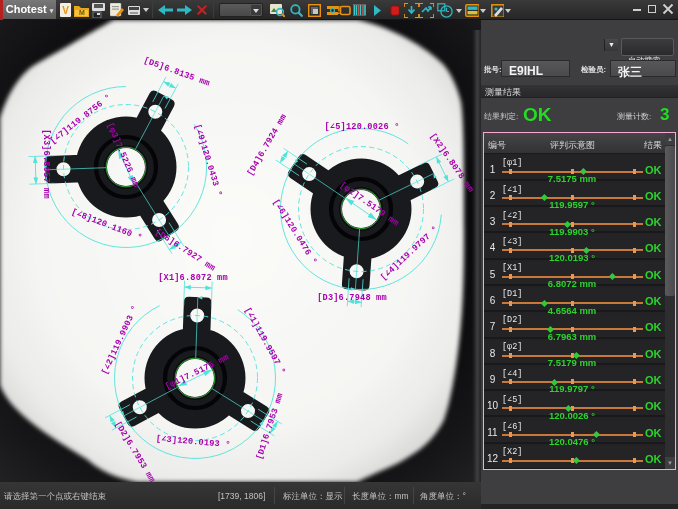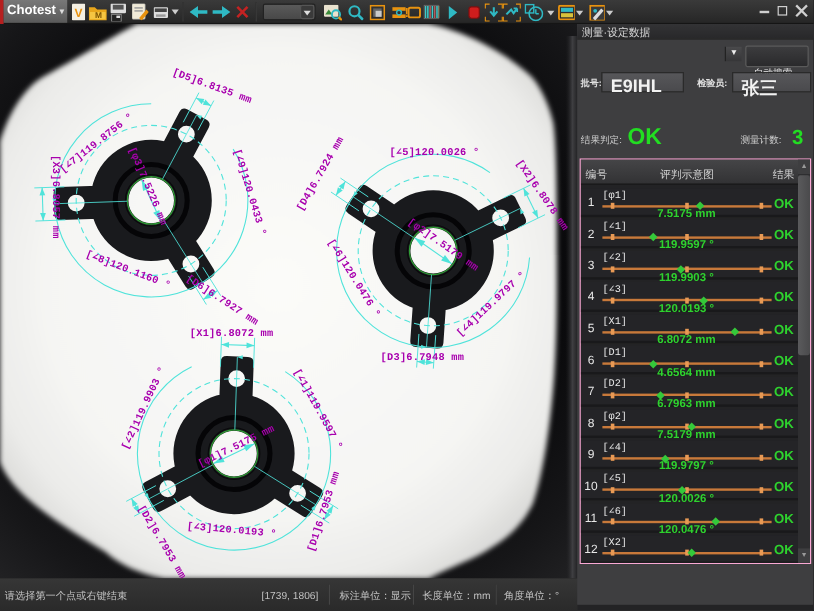--- a/index.html
+++ b/index.html
@@ -21,21 +21,21 @@
 #combo { position:absolute; left:2px; top:18px; width:136px; height:14px;
   background:linear-gradient(#525254,#454547); border:1px solid #212121; color:#e8e8e8;
   font-size:9px; padding:1px 0 0 5px; }
 #comboarr { position:absolute; left:123px; top:19px; width:14px; height:12px;
   background:linear-gradient(#4a4a4c,#363638); border-left:1px solid #222; }
 #autobtn { position:absolute; left:140px; top:18px; width:53px; height:14px;
   background:linear-gradient(#3c3c3e,#2a2a2c); border:1px solid #5a5a5a; border-radius:2px;
   color:#e8e8e8; font-size:8px; text-align:center; padding-top:16px; }
 .flabel { position:absolute; color:#e0e0e0; font-size:7.5px; font-weight:bold; }
 .finput { position:absolute; height:17px; background:linear-gradient(#57575a,#4a4a4d);
-  border:1px solid #2a2a2a; color:#f2f2f2; font-size:15px; font-weight:bold; padding:3px 0 0 7px; }
+  border:1px solid #2a2a2a; color:#f2f2f2; font-size:12px; font-weight:bold; padding:3px 0 0 7px; }
 #table { position:absolute; left:2px; top:112px; width:193px; height:338px;
   background:#232325; border:1px solid #f9a8d4; overflow:hidden; }
 #thead { position:absolute; left:0; top:0; width:191px; height:21px;
   background:linear-gradient(#454547,#323234); border-bottom:1px solid #1a1a1a;
   color:#d5d5d5; font-size:9px; }
 .row { position:absolute; left:0; width:181px; height:24.3px; background:#242427;
   border-bottom:2px solid #19191b; }
 .rnum { position:absolute; left:0; top:7px; width:17px; text-align:center; color:#e8e8e8; font-size:10px; }
 .rlab { position:absolute; left:18px; top:1px; color:#e8e8e8; font-size:8.5px; font-family:"Liberation Mono",monospace; }
 .rline { position:absolute; top:14px; height:2px; background:#c8793a; }
@@ -307,27 +307,27 @@
 <div style="left:4px">请选择第一个点或右键结束</div>
 <div style="left:218px">[1739, 1806]</div>
 <div class="sep" style="left:274px"></div>
 <div style="left:283px">标注单位：显示</div>
 <div class="sep" style="left:344px"></div>
 <div style="left:352px">长度单位：mm</div>
 <div class="sep" style="left:413px"></div>
 <div style="left:420px">角度单位：°</div>
 </div>
 <div id="panel">
-<div class="secbar" style="top:0">测量·设定数据</div>
 <div id="comboarr" style="text-align:center;font-size:7px;color:#eee;line-height:12px">▼</div>
 <div id="autobtn">自动搜索...</div>
 <div class="flabel" style="left:3px;top:45px">批号:</div>
 <div class="finput" style="left:20px;top:40px;width:69px">E9IHL</div>
 <div class="flabel" style="left:100px;top:45px">检验员:</div>
 <div class="finput" style="left:129px;top:40px;width:66px">张三</div>
+<div class="secbar" style="top:65px">测量结果</div>
 <div style="position:absolute;left:3px;top:91px;color:#d0d0d0;font-size:8px">结果判定:</div>
 <div style="position:absolute;left:42px;top:84px;color:#22dd22;font-size:19px;font-weight:bold">OK</div>
 <div style="position:absolute;left:136px;top:91px;color:#d0d0d0;font-size:8px">测量计数:</div>
 <div style="position:absolute;left:179px;top:85px;color:#22dd22;font-size:17px;font-weight:bold">3</div>
 <div id="table">
 <div id="thead">
 <div style="position:absolute;left:4px;top:6px">编号</div>
 <div style="position:absolute;left:66px;top:6px">评判示意图</div>
 <div style="position:absolute;left:160px;top:6px">结果</div>
 </div>

